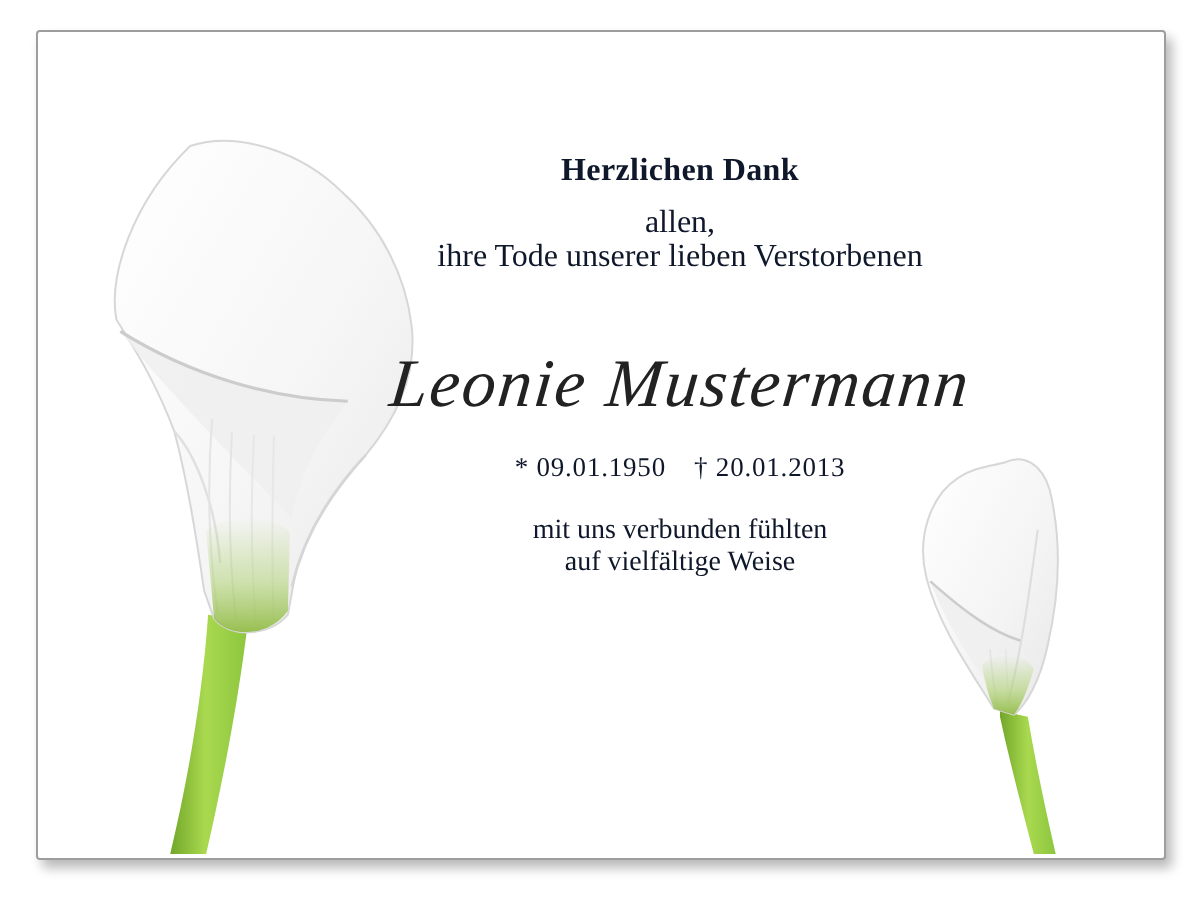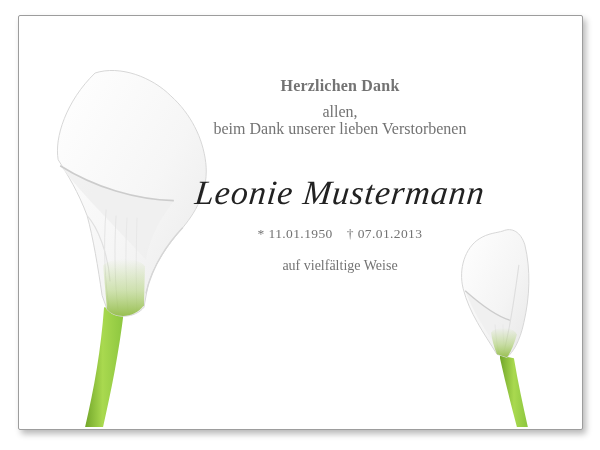--- a/index.html
+++ b/index.html
@@ -42,21 +42,21 @@
     left: 436px;
     top: 209px;
     width: 85px;
     height: 204px;
   }
   .tx {
     position: absolute;
     left: 101px;
     width: 440px;
     text-align: center;
-    color: #737373;
+    color: #0f172a;
   }
   .heading {
     top: 61px;
     font-size: 16px;
     font-weight: bold;
     letter-spacing: 0.2px;
   }
   .intro {
     top: 88px;
     font-size: 16px;
@@ -186,29 +186,30 @@
       <path d="M40,100 C41,112 42,122 44,129" fill="none" stroke="#e4e4e4" stroke-width="0.9"></path>
       <path d="M48,100 C48,112 49,121 50,129" fill="none" stroke="#e7e7e7" stroke-width="0.9"></path>
 
       <path d="M36,108 C42,101 58,102 62,110 C59,120 56,128 52,133 L42,130 C39,123 37,115 36,108 Z" fill="url(#greenFadeR)"></path>
     </svg>
 
     <div class="tx heading">Herzlichen Dank</div>
 
     <div class="tx intro">
       <div>allen,</div>
-      <div>beim Dank unserer lieben Verstorbenen</div>
+      <div>ihre Tode unserer lieben Verstorbenen</div>
     </div>
 
     <div class="tx name">Leonie Mustermann</div>
 
     <div class="tx dates">
-      <span>* 11.01.1950</span><span class="date-sep"></span><span>† 07.01.2013</span>
+      <span>* 09.01.1950</span><span class="date-sep"></span><span>† 20.01.2013</span>
     </div>
 
     <div class="tx bodytext">
+      <div>mit uns verbunden fühlten</div>
       <div>auf vielfältige Weise</div>
     </div>
 
 
 
   </div>
 </div>
 
 </body></html>

